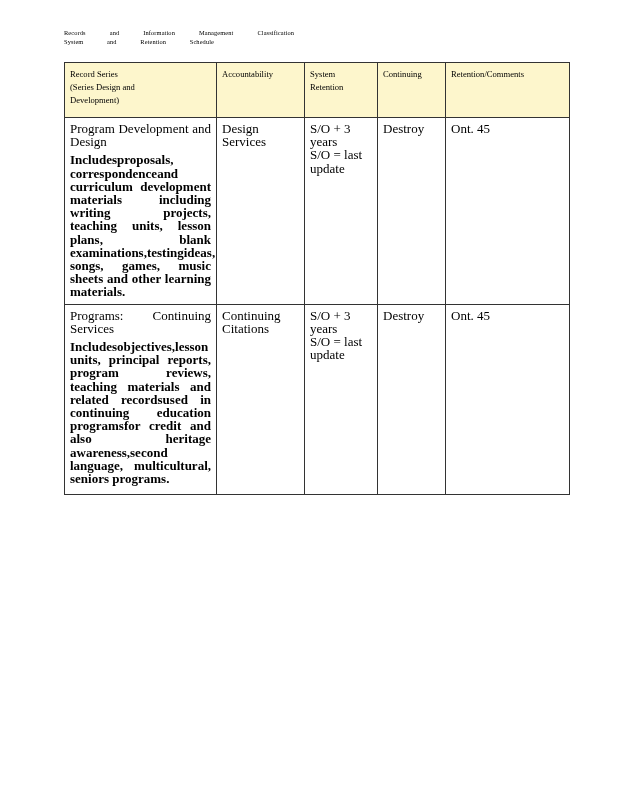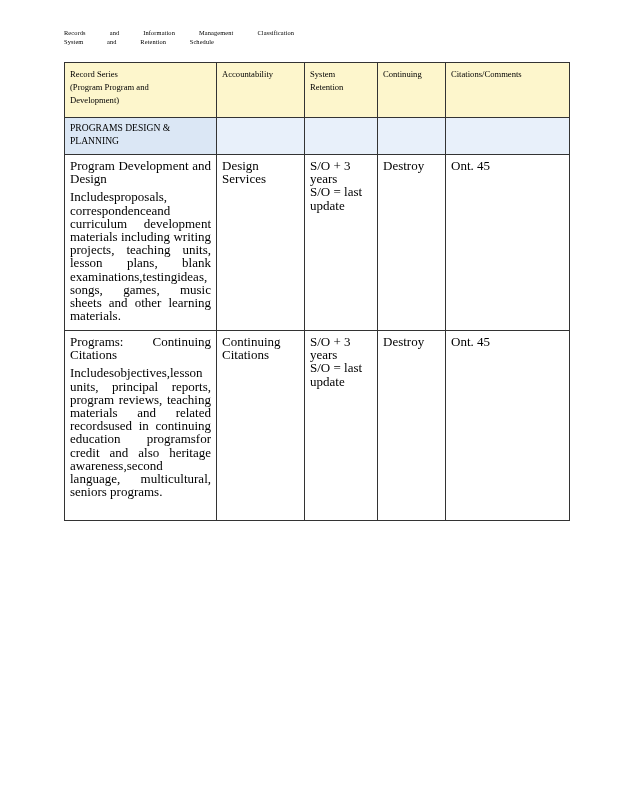--- a/index.html
+++ b/index.html
@@ -72,20 +72,21 @@
   }
   tr.section-row td.empty {
     background: #e8f0fa;
   }
   .justify {
     text-align: justify;
     text-align-last: left;
   }
   .j2 {
     text-align: justify;
+    font-weight: bold;
   }
   .gap {
     display: block;
     height: 5px;
   }
   .title-block {
     margin: 0;
   }
   .para {
     margin: 0;
@@ -126,63 +127,53 @@
       <col class="c1">
         <col class="c2">
         <col class="c3">
         <col class="c4">
         <col class="c5">
     </colgroup>
     <tbody>
       <tr class="header-row">
         <td>
           <div>Record      Series</div>
-          <div>(Program       Program       and</div>
+          <div>(Series       Design       and</div>
           <div>Development)</div>
         </td>
         <td>Accountability</td>
         <td>
           <div>System</div>
           <div>Retention</div>
         </td>
         <td>Continuing</td>
-        <td>Citations/Comments</td>
+        <td>Retention/Comments</td>
       </tr>
 
-      <tr class="section-row">
-        <td>
-          <div>PROGRAMS          DESIGN     &amp;</div>
-          <div>PLANNING</div>
-        </td>
-        <td class="empty"></td>
-        <td class="empty"></td>
-        <td class="empty"></td>
-        <td class="empty"></td>
-      </tr>
 
       <tr>
         <td style="height:166px">
           <div class="title-block justify">Program    Development    and Design</div>
           <span class="gap"></span>
           <div class="para j2">Includesproposals, correspondenceand curriculum development materials including writing projects, teaching units, lesson plans, blank examinations,testingideas, songs, games, music sheets and other learning materials.</div>
         </td>
         <td>
           <div>Design Services</div>
         </td>
         <td>
           <div>S/O + 3 years</div>
           <div>S/O = last update</div>
         </td>
         <td>Destroy</td>
         <td>Ont.  45</td>
       </tr>
 
       <tr>
         <td style="height:180px">
-          <div class="title-block justify">Programs:       Continuing Citations</div>
+          <div class="title-block justify">Programs:       Continuing Services</div>
           <span class="gap"></span>
           <div class="para j2">Includesobjectives,lesson units, principal reports, program reviews, teaching materials and related recordsused in continuing education programsfor credit and also heritage awareness,second language, multicultural, seniors programs.</div>
         </td>
         <td>
           <div>Continuing Citations</div>
         </td>
         <td>
           <div>S/O + 3 years</div>
           <div>S/O = last update</div>
         </td>

